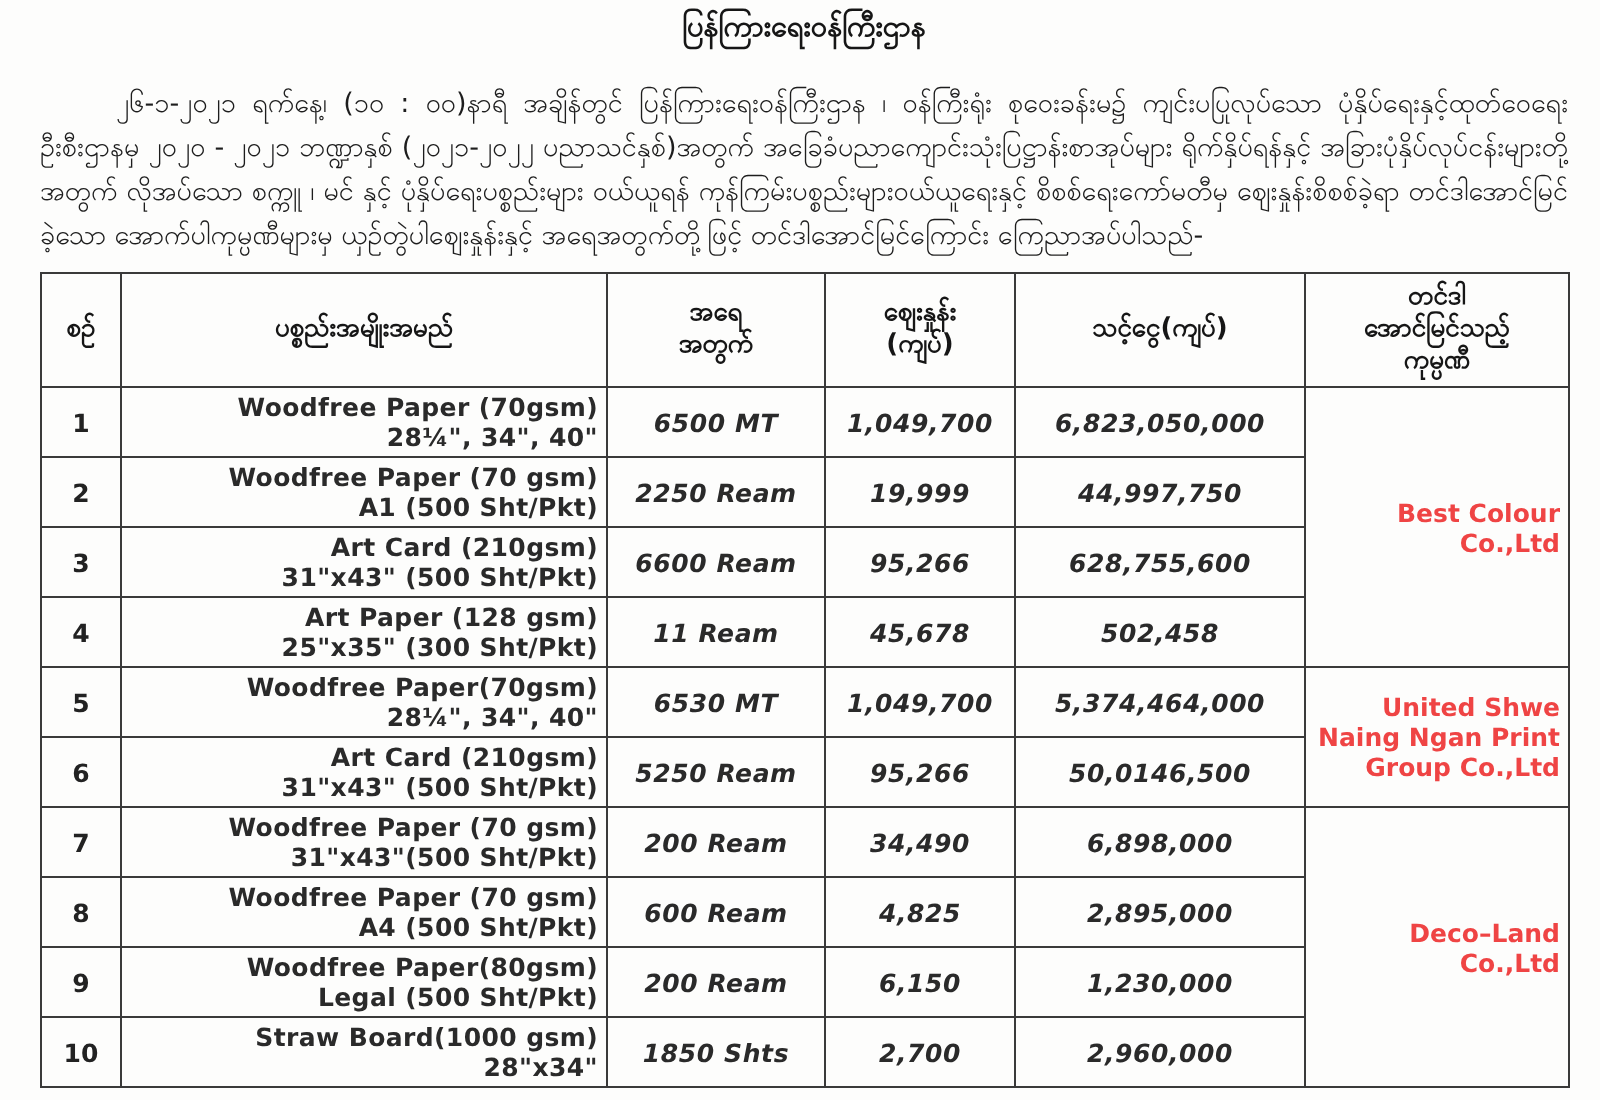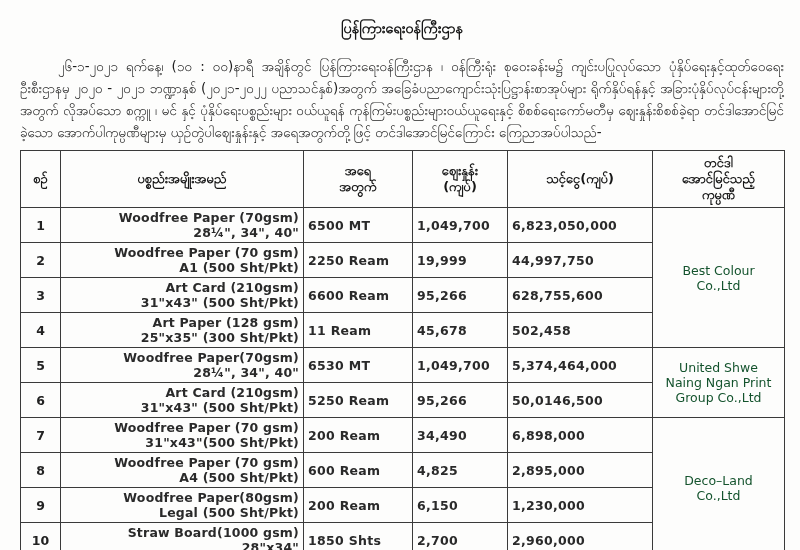--- a/index.html
+++ b/index.html
@@ -7,21 +7,21 @@
     padding: 0;
     background: #fdfdfc;
   }
   .page {
     width: 800px;
     height: 550px;
     background: #fdfdfc;
     color: #1b1b1b;
     font-family: "DejaVu Sans", "Liberation Sans", sans-serif;
     box-sizing: border-box;
-    padding: 20px 16px 0 20px;
+    padding: 6px 16px 0 20px;
     overflow: hidden;
   }
   .title {
     text-align: center;
     font-weight: bold;
     font-size: 14.5px;
     line-height: 17px;
     color: #161616;
   }
   .intro {
@@ -62,33 +62,34 @@
   }
   td.c-item {
     text-align: right;
     padding-left: 9px;
     white-space: pre-line;
     font-weight: bold;
     color: #2a2a2a;
     letter-spacing: 0.2px;
   }
   td.c-qty, td.c-price, td.c-amount {
-    text-align: left;
+    text-align: center;
     padding-right: 12px;
     font-weight: bold;
     color: #2a2a2a;
     letter-spacing: 0.3px;
+    font-style: italic;
   }
   td.c-company {
-    text-align: center;
+    text-align: right;
     white-space: pre-line;
-    font-weight: normal;
+    font-weight: bold;
     font-size: 12px;
     line-height: 16px;
-    color: #14532d;
+    color: #ef4444;
   }
   tr.data-row { height: 30px; }
 </style>
 </head>
 <body>
 
 <div class="page">
 
   <div class="title">ပြန်ကြားရေးဝန်ကြီးဌာန</div>
 

